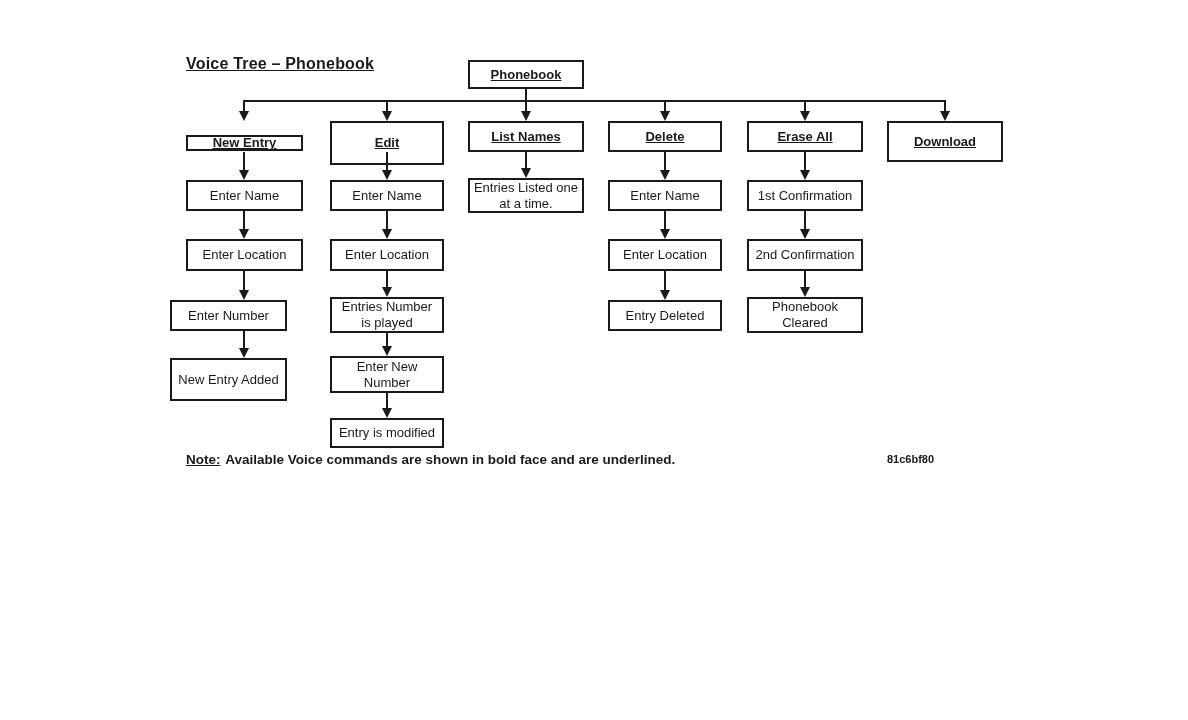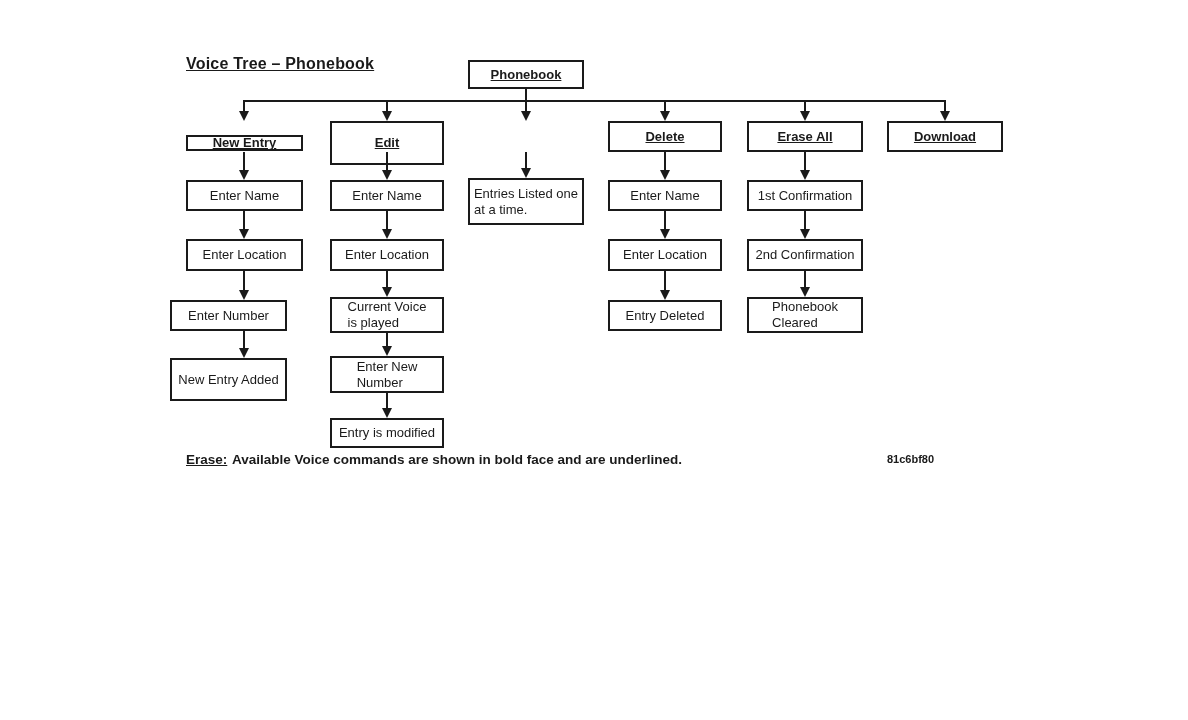--- a/index.html
+++ b/index.html
@@ -25,20 +25,21 @@
     color: #1a1a1a;
   }
   .box {
     position: absolute;
     box-sizing: border-box;
     border: 2px solid #1a1a1a;
     background: #ffffff;
     display: flex;
     align-items: center;
     justify-content: center;
+    text-align: center;
     font-size: 13px;
     line-height: 1.2;
     white-space: pre-line;
     color: #1a1a1a;
   }
   .cmd {
     font-weight: bold;
     text-decoration: underline;
     font-size: 13px;
   }
@@ -100,63 +101,64 @@
 
   <div class="varrow" style="left:243px;top:101px;height:10px"></div>
   <div class="varrow" style="left:386px;top:101px;height:10px"></div>
   <div class="varrow" style="left:525px;top:101px;height:10px"></div>
   <div class="varrow" style="left:664px;top:101px;height:10px"></div>
   <div class="varrow" style="left:804px;top:101px;height:10px"></div>
   <div class="varrow" style="left:944px;top:101px;height:10px"></div>
 
   <div class="box cmd" style="left:186px;top:135px;width:117px;height:16px">New Entry</div>
   <div class="box cmd" style="left:330px;top:121px;width:114px;height:44px">Edit</div>
+  <div class="box cmd" style="left:468px;top:121px;width:116px;height:31px">List Names</div>
   <div class="box cmd" style="left:608px;top:121px;width:114px;height:31px">Delete</div>
   <div class="box cmd" style="left:747px;top:121px;width:116px;height:31px">Erase All</div>
-  <div class="box cmd" style="left:887px;top:121px;width:116px;height:31px">Download</div>
+  <div class="box cmd" style="left:887px;top:121px;width:116px;height:41px">Download</div>
 
   <div class="varrow" style="left:243px;top:152px;height:18px"></div>
   <div class="box" style="left:186px;top:180px;width:117px;height:31px">Enter Name</div>
   <div class="varrow" style="left:243px;top:211px;height:18px"></div>
   <div class="box" style="left:186px;top:239px;width:117px;height:32px">Enter Location</div>
   <div class="varrow" style="left:243px;top:271px;height:19px"></div>
   <div class="box" style="left:170px;top:300px;width:117px;height:31px">Enter Number</div>
   <div class="varrow" style="left:243px;top:331px;height:17px"></div>
   <div class="box" style="left:170px;top:358px;width:117px;height:43px">New Entry Added</div>
 
   <div class="varrow" style="left:386px;top:152px;height:18px"></div>
   <div class="box" style="left:330px;top:180px;width:114px;height:31px">Enter Name</div>
   <div class="varrow" style="left:386px;top:211px;height:18px"></div>
   <div class="box" style="left:330px;top:239px;width:114px;height:32px">Enter Location</div>
   <div class="varrow" style="left:386px;top:271px;height:16px"></div>
-  <div class="box" style="left:330px;top:297px;width:114px;height:36px">Current Voice
+  <div class="box" style="left:330px;top:297px;width:114px;height:36px">Entries Number
 is played</div>
   <div class="varrow" style="left:386px;top:333px;height:13px"></div>
   <div class="box" style="left:330px;top:356px;width:114px;height:37px">Enter New
 Number</div>
   <div class="varrow" style="left:386px;top:393px;height:15px"></div>
   <div class="box" style="left:330px;top:418px;width:114px;height:30px">Entry is modified</div>
 
   <div class="varrow" style="left:525px;top:152px;height:16px"></div>
-  <div class="box" style="left:468px;top:178px;width:116px;height:47px">Entries Listed one
+  <div class="box" style="left:468px;top:178px;width:116px;height:35px">Entries Listed one
 at a time.</div>
 
   <div class="varrow" style="left:664px;top:152px;height:18px"></div>
   <div class="box" style="left:608px;top:180px;width:114px;height:31px">Enter Name</div>
   <div class="varrow" style="left:664px;top:211px;height:18px"></div>
   <div class="box" style="left:608px;top:239px;width:114px;height:32px">Enter Location</div>
   <div class="varrow" style="left:664px;top:271px;height:19px"></div>
   <div class="box" style="left:608px;top:300px;width:114px;height:31px">Entry Deleted</div>
 
   <div class="varrow" style="left:804px;top:152px;height:18px"></div>
   <div class="box" style="left:747px;top:180px;width:116px;height:31px">1st Confirmation</div>
   <div class="varrow" style="left:804px;top:211px;height:18px"></div>
   <div class="box" style="left:747px;top:239px;width:116px;height:32px">2nd Confirmation</div>
   <div class="varrow" style="left:804px;top:271px;height:16px"></div>
   <div class="box" style="left:747px;top:297px;width:116px;height:36px">Phonebook
 Cleared</div>
 
   <div class="note">
-    <span class="note-label">Erase:</span><span>Available Voice commands are shown in bold face and are underlined.</span>
+    <span class="note-label">Note:</span><span>Available Voice commands are shown in bold face and are underlined.</span>
   </div>
   <div class="figure-code">81c6bf80</div>
 
 </div>
 
 </body></html>

